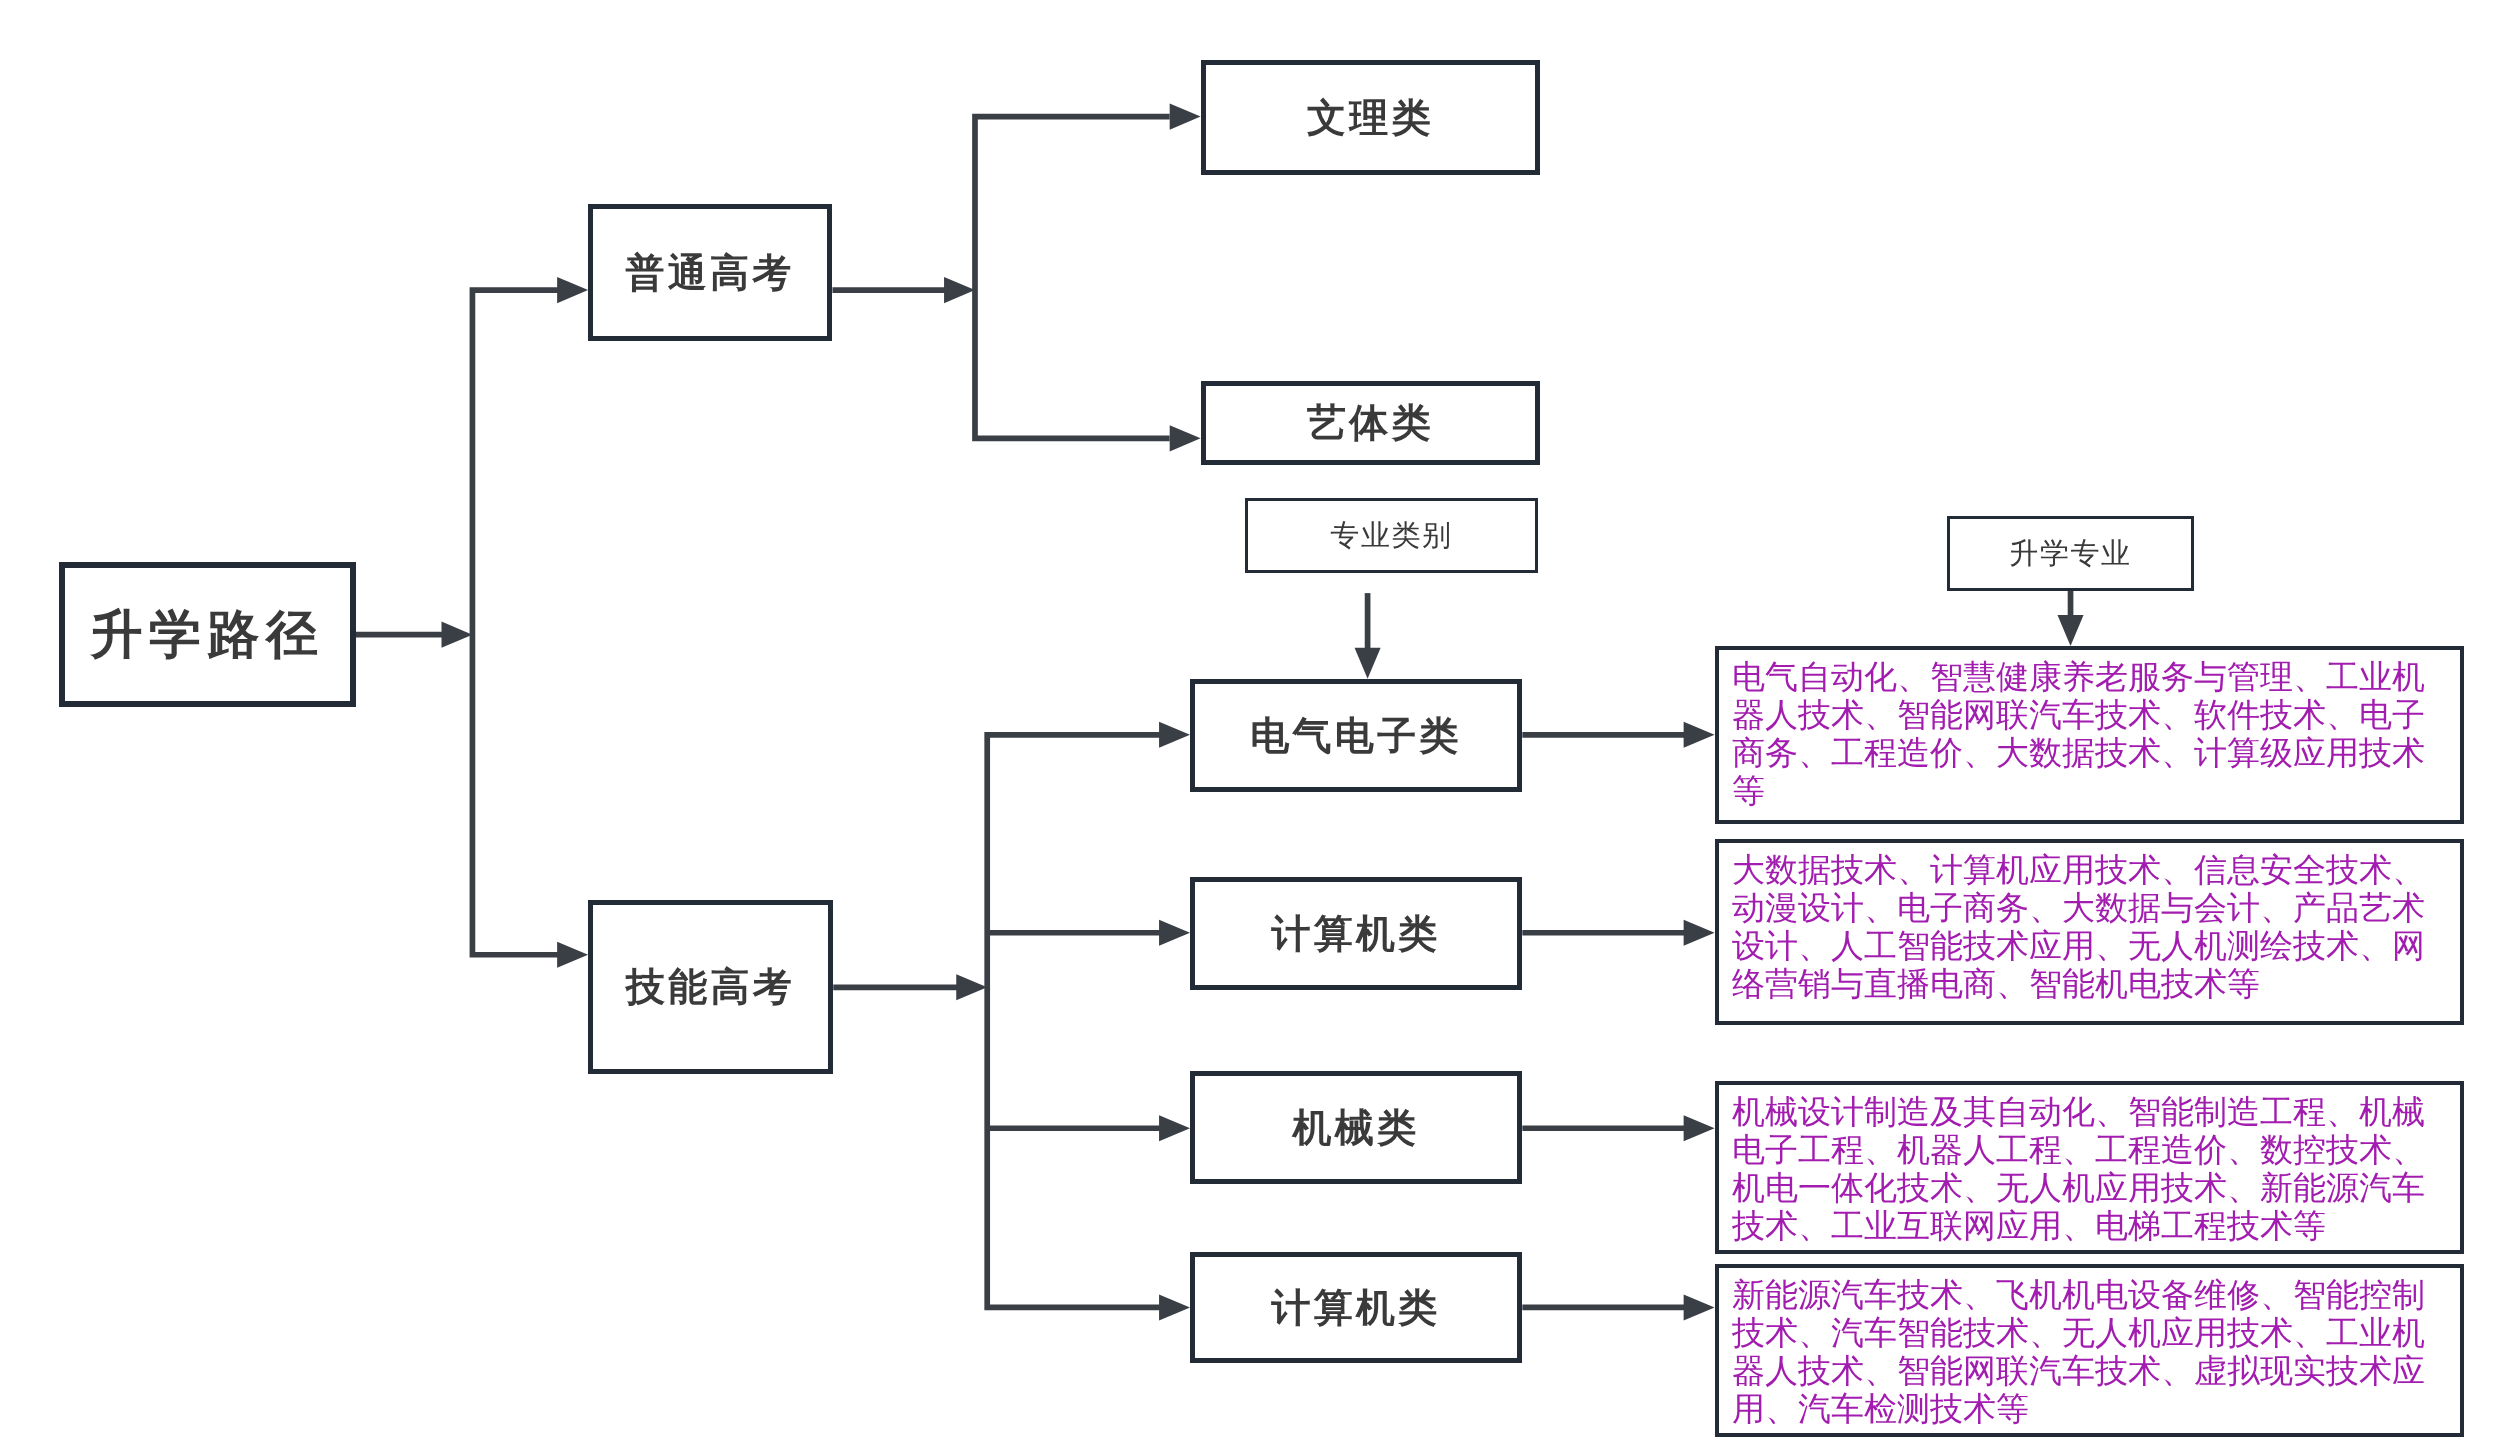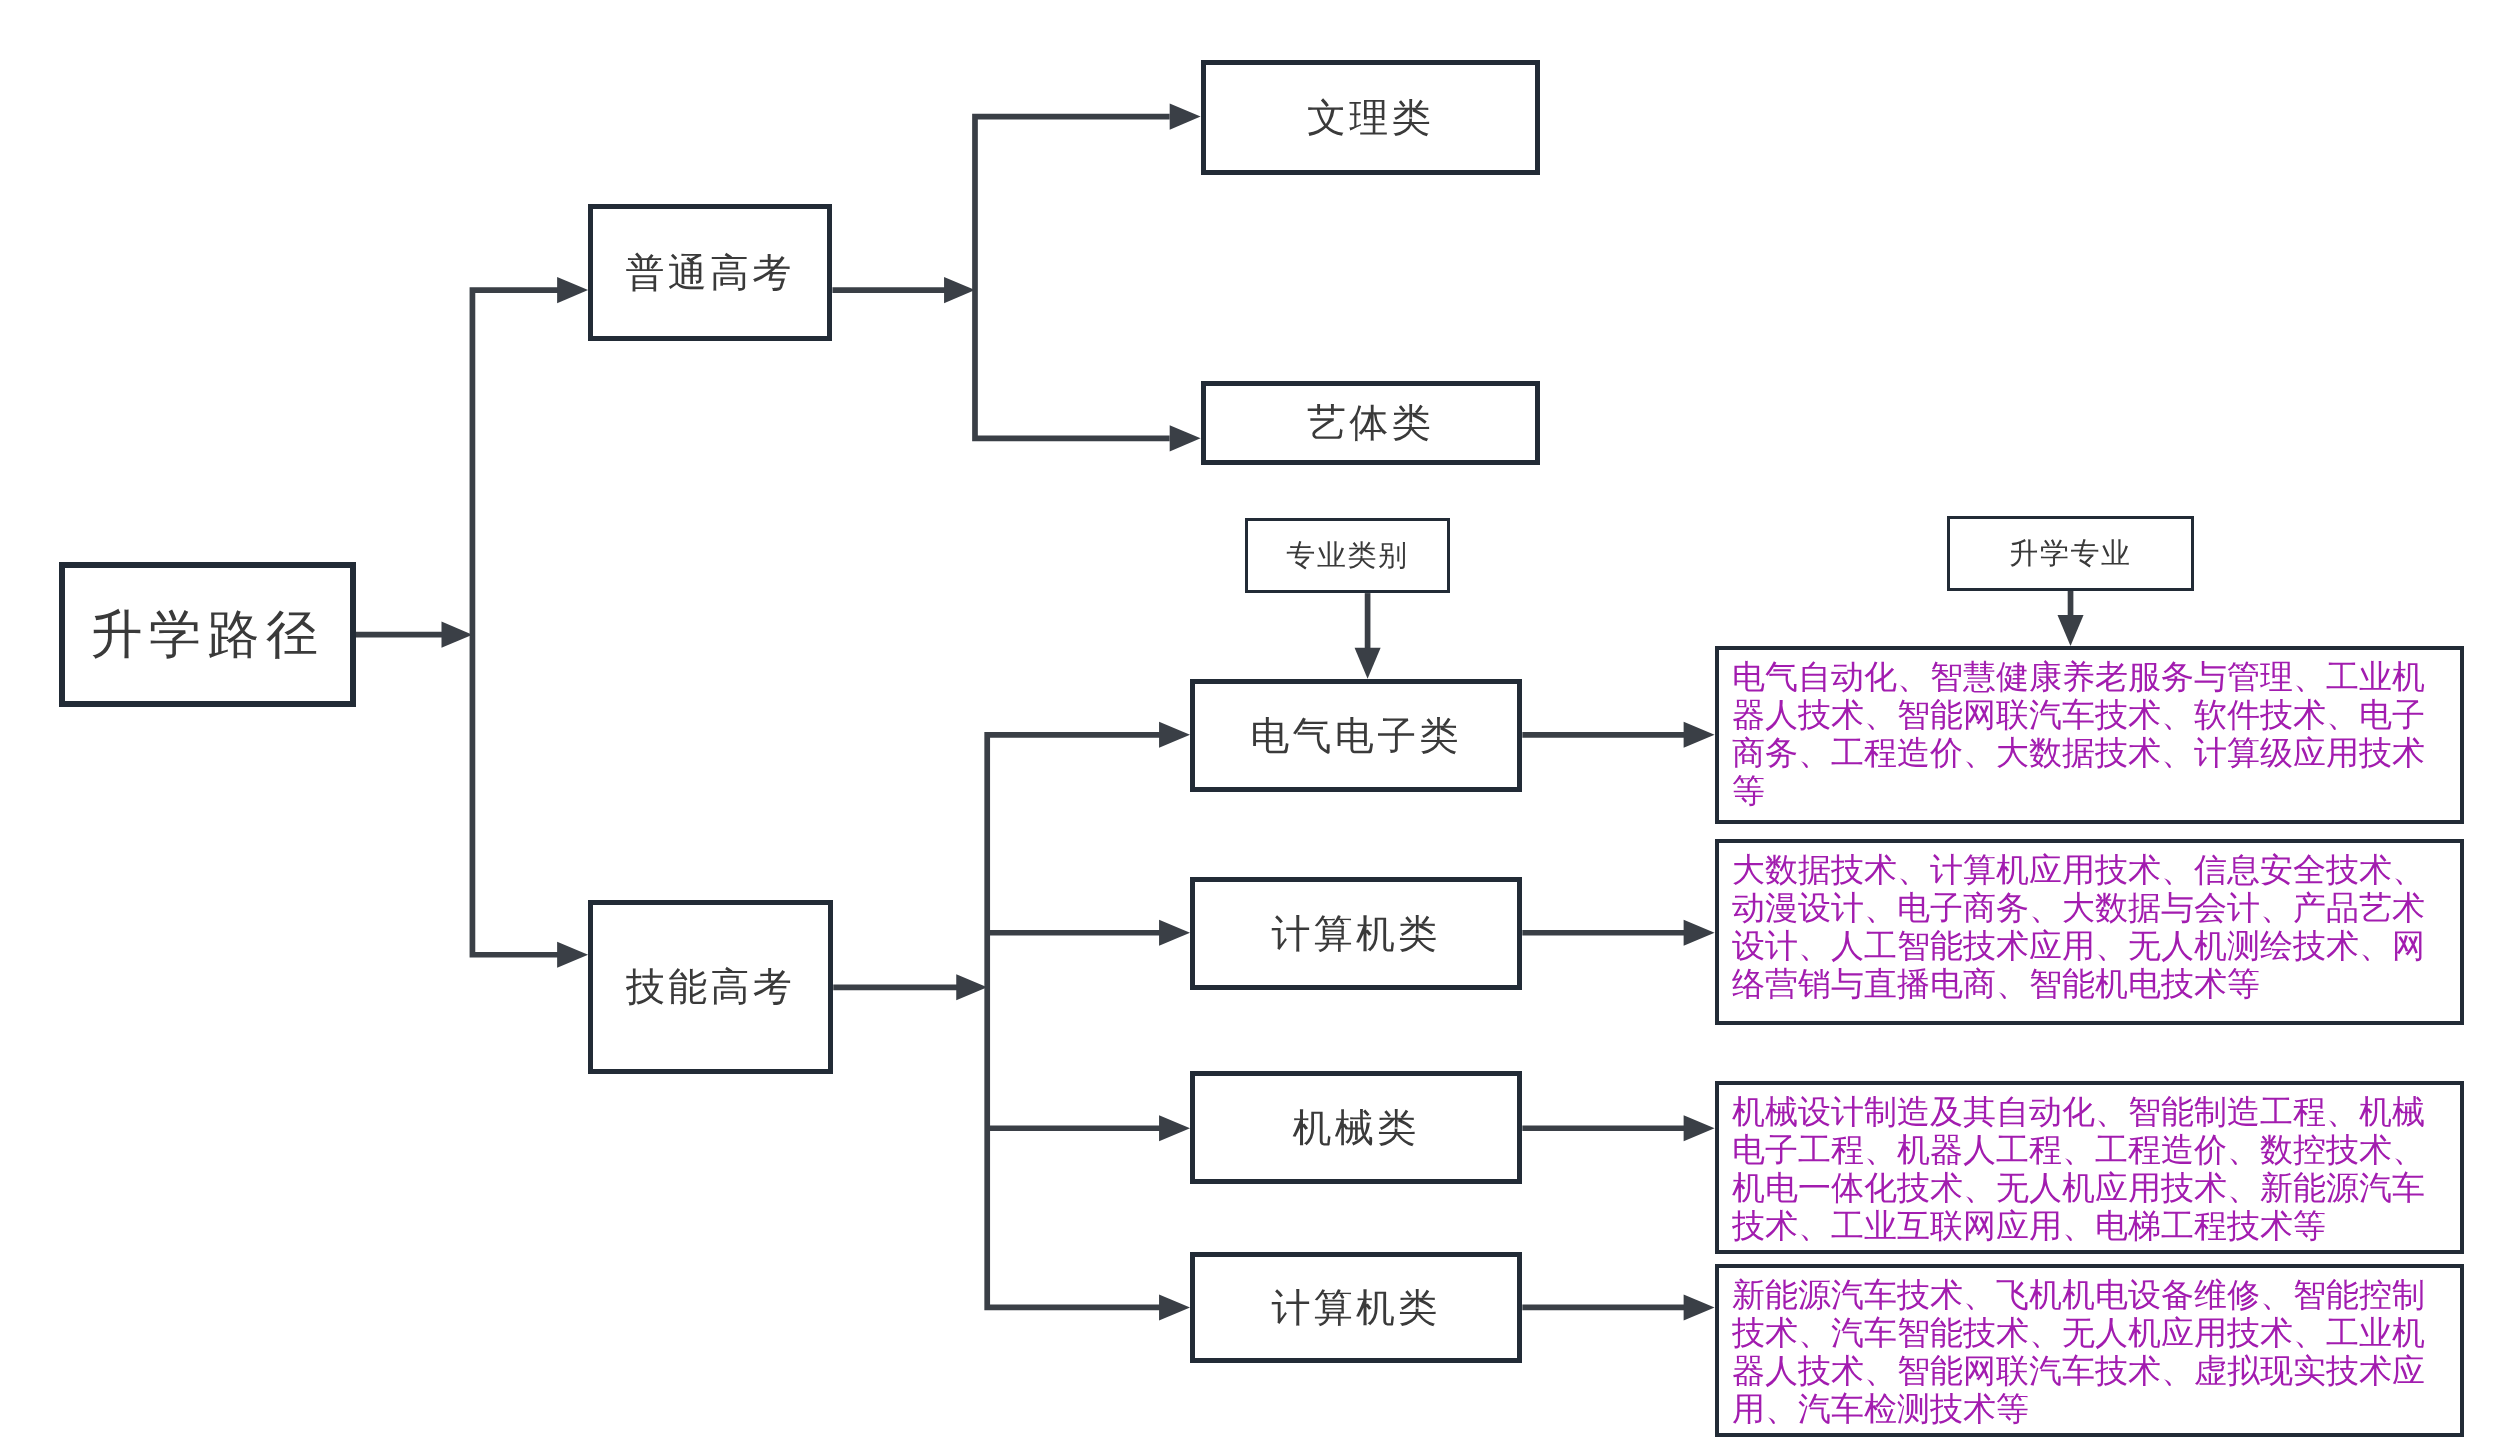--- a/index.html
+++ b/index.html
@@ -7,21 +7,21 @@
     position:relative;width:2512px;height:1455px;background:#ffffff;
     font-family:"Liberation Sans",sans-serif;overflow:hidden;
   }
   .connectors{position:absolute;left:0;top:0;}
   .edge{fill:none;stroke:#3a3f46;stroke-width:7px;}
   .head{fill:#3a3f46;stroke:none;}
   .node{
     position:absolute;box-sizing:border-box;background:#ffffff;
     border:5.7px solid #222b36;color:#3a3a3a;
     display:flex;align-items:center;justify-content:center;
-    font-weight:400;font-size:39px;letter-spacing:3.3px;white-space:nowrap;
+    font-weight:700;font-size:39px;letter-spacing:3.3px;white-space:nowrap;
   }
   .node.big{border-width:6.5px;font-size:52px;letter-spacing:6.5px;}
   .node.small-label{border-width:3.3px;font-weight:400;font-size:29px;letter-spacing:1.6px;}
   .majors{
     position:absolute;box-sizing:border-box;background:#ffffff;
     border:4.9px solid #222b36;color:#a21caf;
     font-size:33px;line-height:38px;padding:8.1px 13px;
     text-align:left;letter-spacing:0;
   }
   .majors.center{text-align:left;margin-top:40px;}
@@ -95,21 +95,21 @@
   <div class="node big" style="left:59px;top:562px;width:297px;height:145px">升学路径</div>
 
   <div class="node" style="left:588px;top:204px;width:244px;height:137px">普通高考</div>
 
   <div class="node" style="left:588px;top:900px;width:245px;height:174px">技能高考</div>
 
   <div class="node" style="left:1201px;top:60px;width:339px;height:115px">文理类</div>
 
   <div class="node" style="left:1201px;top:381px;width:339px;height:84px">艺体类</div>
 
-  <div class="node small-label" style="left:1245px;top:518px;width:205px;height:75px">专业类别</div>
+  <div class="node small-label" style="left:1245px;top:498px;width:293px;height:75px">专业类别</div>
 
   <div class="node small-label" style="left:1947px;top:516px;width:247px;height:75px">升学专业</div>
 
   <div class="node" style="left:1190px;top:679px;width:332px;height:113px">电气电子类</div>
 
   <div class="node" style="left:1190px;top:877px;width:332px;height:113px">计算机类</div>
 
   <div class="node" style="left:1190px;top:1071px;width:332px;height:113px">机械类</div>
 
   <div class="node" style="left:1190px;top:1252px;width:332px;height:111px">计算机类</div>

